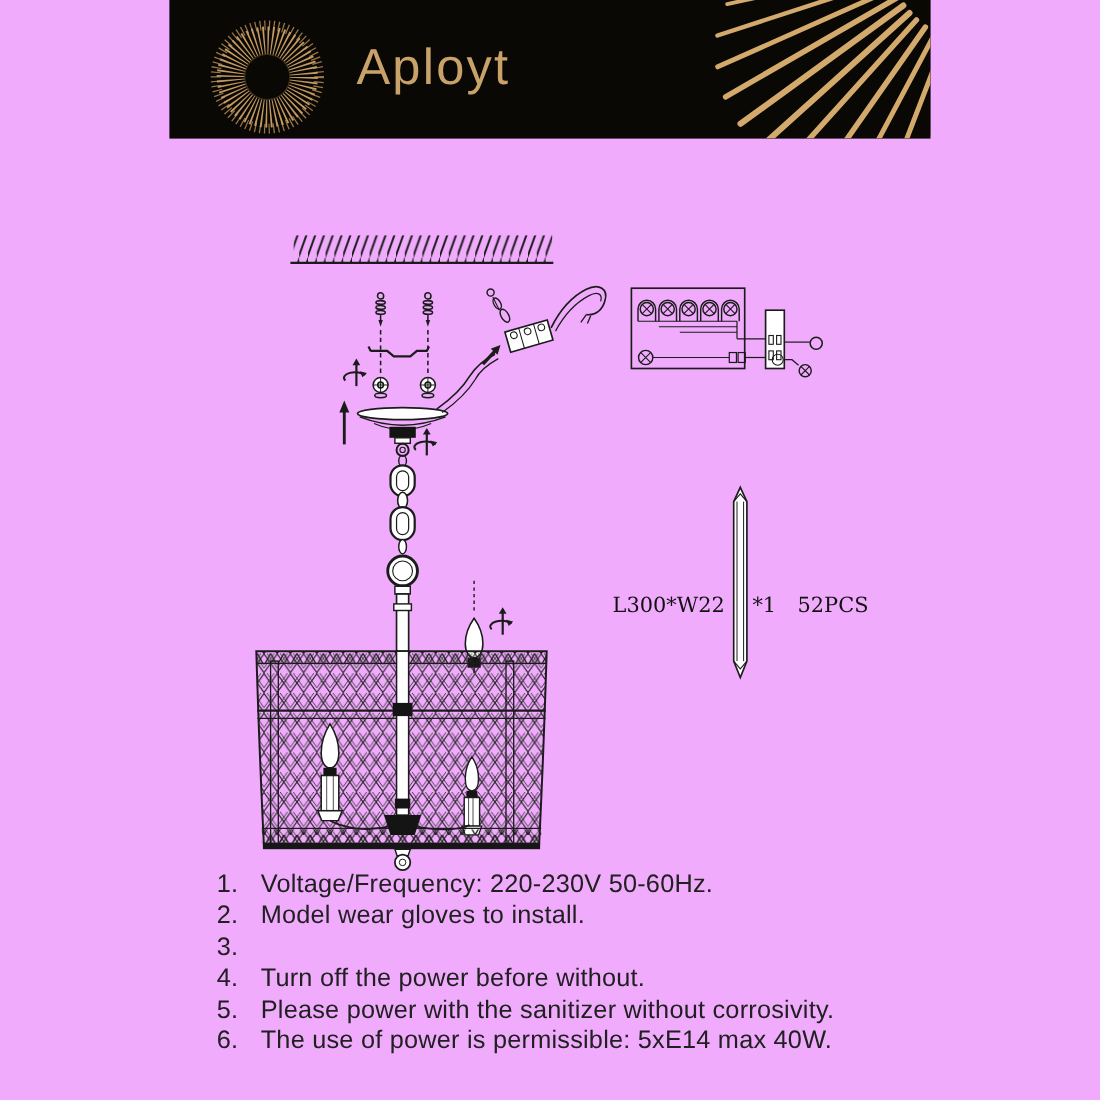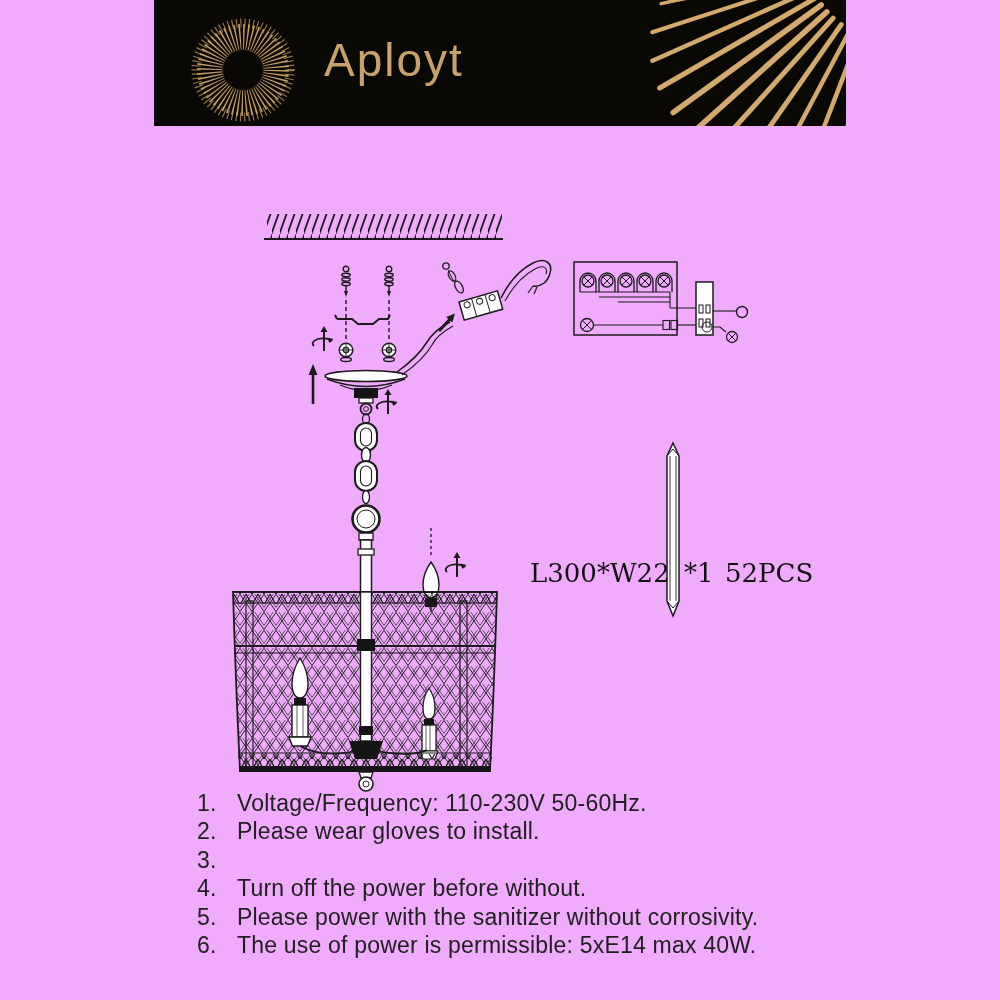--- a/index.html
+++ b/index.html
@@ -16,21 +16,21 @@
 
   
   .title-block { position:absolute; left:0; top:135px; width:1000px; text-align:center;
                  color:#232323; font-size:26px; line-height:30px; letter-spacing:0.3px; }
 
   
   .drawing { position:absolute; left:0; top:0; width:1000px; height:1000px; }
 
   
   .crystal-label { position:absolute; top:539px; font-family:"DejaVu Serif",serif;
-                   font-size:26px; color:#111; white-space:nowrap;margin-top:19px; }
+                   font-size:19px; color:#111; white-space:nowrap; }
   .crystal-label.dims { left:530px; width:129px; text-align:right; }
   .crystal-label.qty  { left:684px; }
   .crystal-label.pcs  { left:725px;text-align:right; }
 
   
   .instructions { position:absolute; left:197px; top:789px; margin:0; padding:0;
                   list-style:none; font-size:23px; line-height:28.4px; color:#202020;
                   letter-spacing:0.2px; }
   .instructions li { display:flex; }
   .instructions .num { width:40px; flex:0 0 40px; }
@@ -255,25 +255,25 @@
     </g>
   </svg>
 
   <div class="crystal-label dims">L300*W22</div>
   <div class="crystal-label qty">*1</div>
   <div class="crystal-label pcs">52PCS</div>
 
   <ol class="instructions">
     <li>
       <span class="num">1.</span>
-      <span class="txt">Voltage/Frequency: 110-230V 50-60Hz.</span>
+      <span class="txt">Voltage/Frequency: 220-230V 50-60Hz.</span>
     </li>
     <li>
       <span class="num">2.</span>
-      <span class="txt">Please wear gloves to install.</span>
+      <span class="txt">Model wear gloves to install.</span>
     </li>
     <li>
       <span class="num">3.</span>
     </li>
     <li>
       <span class="num">4.</span>
       <span class="txt">Turn off the power before without.</span>
     </li>
     <li>
       <span class="num">5.</span>

